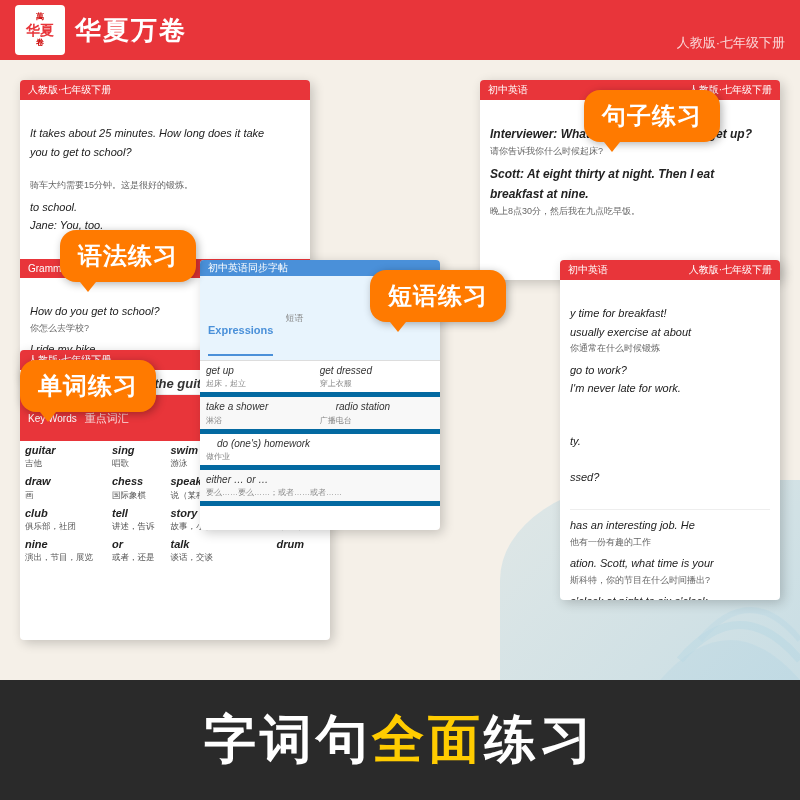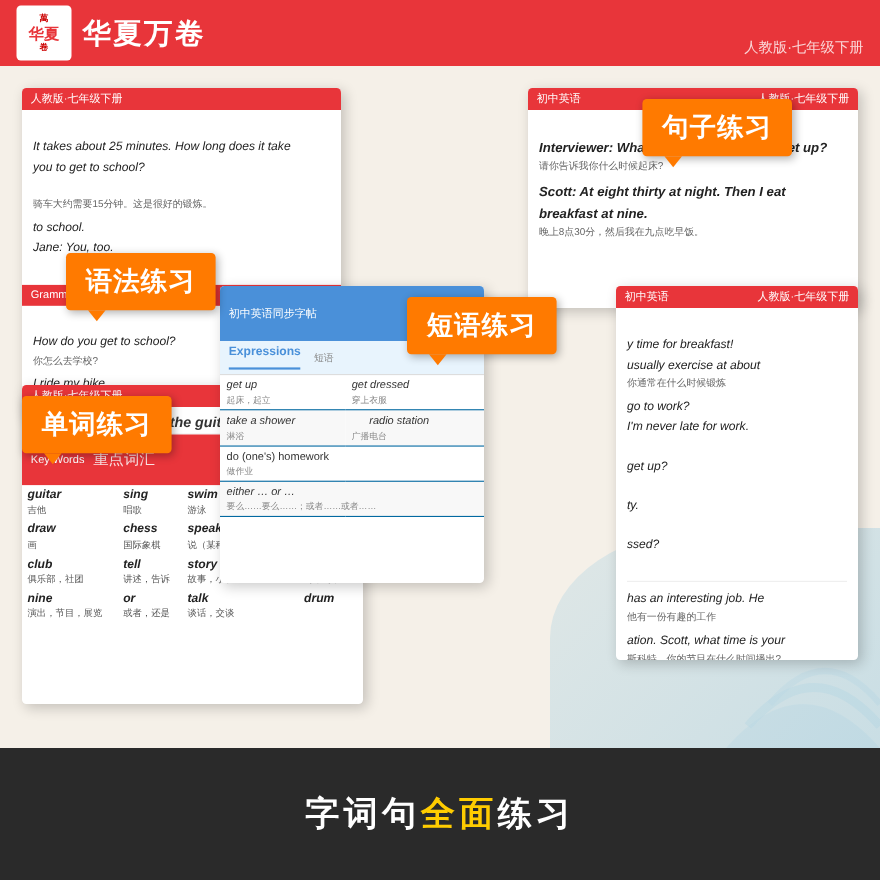--- a/index.html
+++ b/index.html
@@ -133,21 +133,21 @@
       font-size: 10px;
       padding: 3px 8px;
       display: flex;
       align-items: center;
       justify-content: space-between;
     }
     .card-header-blue {
       background: #4a90d9;
       color: #fff;
       font-size: 10px;
-      padding: 18px 8px;
+      padding: 1px 8px;
     }
 
     .card-content {
       padding: 24px 10px;
       font-size: 10px;
       color: #333;
       line-height: 1.7;
     }
 
     .card-content .en-text {
@@ -176,21 +176,21 @@
     }
 
     
     .callout {
       position: absolute;
       background: #ff7a00;
       color: #fff;
       font-size: 24px;
       font-weight: 900;
       padding: 10px 18px;
-      border-radius: 4px;
+      border-radius: 16px;
       z-index: 10;
       white-space: nowrap;
       box-shadow: 2px 2px 8px rgba(0,0,0,0.3);
       letter-spacing: 1px;
     }
     .callout::after {
       content: '';
       position: absolute;
       bottom: -10px;
       left: 20px;
@@ -221,40 +221,40 @@
     .bottom-bar {
       background: #2a2a2a;
       height: 120px;
       display: flex;
       align-items: center;
       justify-content: center;
       gap: 0;
     }
     .bottom-text {
       color: #fff;
-      font-size: 31px;
+      font-size: 52px;
       font-weight: 900;
       letter-spacing: 4px;
       text-align: left;
     }
     .bottom-text .char-highlight {
       color: #ffcc00;
     }
 
     
     .expr-table {
       width: 100%;
       font-size: 9.5px;
       border-collapse: collapse;
     }
     .expr-table td {
       padding: 2px 6px;
       font-size: 9.5px;
       color: #333;
-      border-bottom: 1px solid #0369a1;
+      border-bottom: 5px solid #0369a1;
       line-height: 1.5;
     }
     .expr-table tr:nth-child(even) td {
       background: #f8f8f8;
     }
     .expr-table .cn-sub {
       font-size: 8px;
       color: #888;
       display: block;
     }
@@ -386,51 +386,51 @@
       <p class="en-text bold-en">breakfast at nine.</p>
       <p class="cn-text">晚上8点30分，然后我在九点吃早饭。</p>
     </div>
   </div>
 
   <div class="card card-expressions">
     <div class="card-header-blue">
       <span>初中英语同步字帖</span>
     </div>
     <div style="padding:4px 8px;background:#e8f4fd;display:flex;gap:12px;align-items:center;border-bottom:1px solid #ddd;">
-      <span style="font-size:11px;font-weight:bold;color:#4a90d9;border-bottom:2px solid #4a90d9;padding-bottom:8px;">Expressions</span>
+      <span style="font-size:11px;font-weight:bold;color:#4a90d9;border-bottom:2px solid #4a90d9;padding-bottom:18px;margin-top:44px;">Expressions</span>
       <span style="font-size:9px;color:#888;">短语</span>
     </div>
     <table class="expr-table">
       <tbody>
           <tr>
         <td><span class="en-text" style="font-style:italic;font-size:10px;">get up</span><span class="cn-sub">起床，起立</span></td>
         <td><span class="en-text" style="font-style:italic;font-size:10px;">get dressed</span><span class="cn-sub">穿上衣服</span></td>
       </tr>
       <tr>
         <td><span class="en-text" style="font-style:italic;font-size:10px;">take a shower</span><span class="cn-sub">淋浴</span></td>
         <td><span class="en-text" style="font-style:italic;font-size:10px;margin-left:16px;">radio station</span><span class="cn-sub">广播电台</span></td>
       </tr>
       <tr>
-        <td colspan="2"><span class="en-text" style="font-size:10px;">do (one's) homework</span><span class="cn-sub">做作业</span></td>
+        <td colspan="2"><span class="en-text" style="font-style:italic;font-size:10px;margin-left:11px;">do (one's) homework</span><span class="cn-sub">做作业</span></td>
       </tr>
       <tr>
         <td colspan="2"><span class="en-text" style="font-style:italic;font-size:10px;">either … or …</span><span class="cn-sub">要么……要么……；或者……或者……</span></td>
       </tr>
     </tbody>
       </table>
   </div>
 
   <div class="card card-words">
     <div class="card-header-red">
       <span>人教版·七年级下册</span>
     </div>
     <div class="unit-title">Unit 1  Can you play the guitar?</div>
     <div class="kw-bar">
       <span>Key Words</span>
-      <span style="font-size:14px;color:rgba(255,255,255,0.85);">重点词汇</span>
+      <span style="font-size:11px;color:rgba(255,255,255,0.85);">重点词汇</span>
       <div class="qr-placeholder" style="margin-left:auto;background:#fff;font-size:6px;color:#4a90d9;text-align:center;padding:2px;">
         扫码<br>音频
       </div>
     </div>
     <table class="kw-table">
       <tbody>
           <tr>
         <td><span class="word">guitar</span><span class="cn">吉他</span></td>
         <td><span class="word">sing</span><span class="cn">唱歌</span></td>
         <td><span class="word">swim</span><span class="cn">游泳</span></td>
@@ -463,21 +463,20 @@
       <span>初中英语</span>
       <span>人教版·七年级下册</span>
     </div>
     <div class="card-content">
       <p class="en-text">y time for breakfast!</p>
       <p class="en-text">usually exercise at about</p>
       <p class="cn-text">你通常在什么时候锻炼</p>
       <p class="en-text">go to work?</p>
       <p class="en-text">I'm never late for work.</p>
       <br>
-      <p class="en-text">get up?</p>
       <br>
       <p class="en-text">ty.</p>
       <br>
       <p class="en-text">ssed?</p>
       <br>
       <hr style="border:none;border-top:1px solid #eee;margin:6px 0;">
       <p class="en-text">has an interesting job. He</p>
       <p class="cn-text">他有一份有趣的工作</p>
       <p class="en-text">ation. Scott, what time is your</p>
       <p class="cn-text">斯科特，你的节目在什么时间播出?</p>

